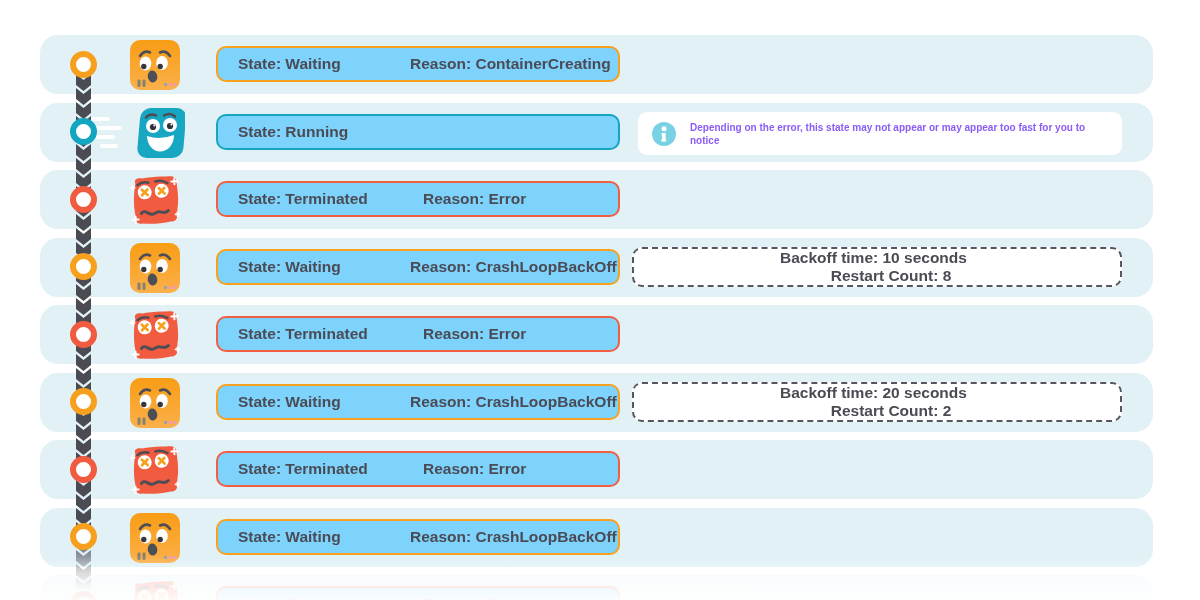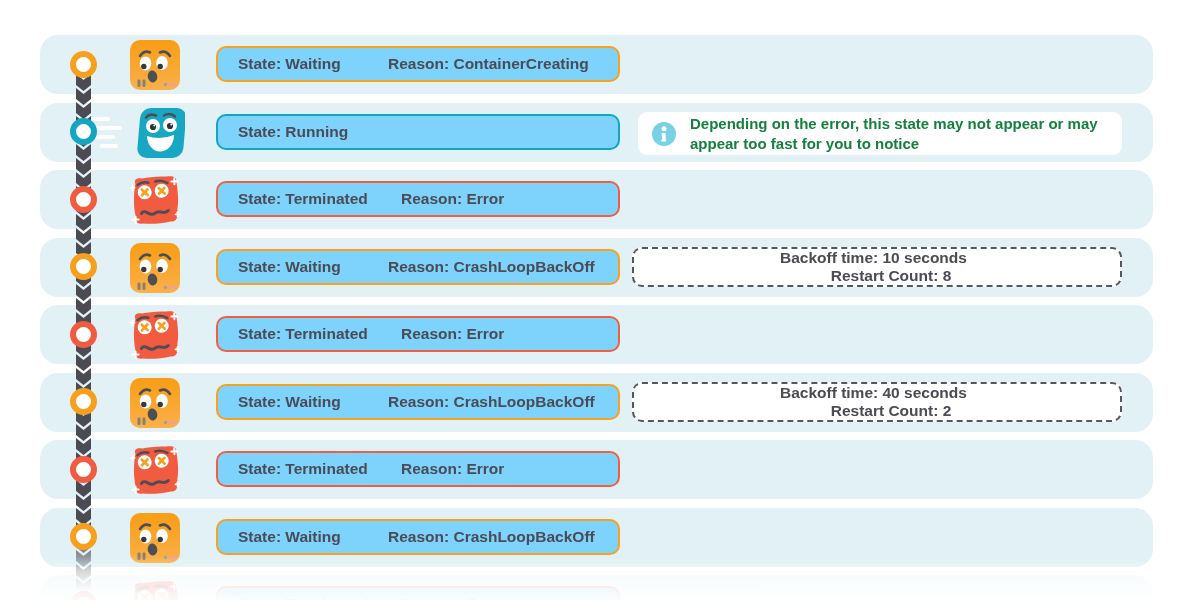--- a/index.html
+++ b/index.html
@@ -11,28 +11,28 @@
   .emoji.run{width:97px;left:48px;}
   .emoji.std{left:89px;}
   .emoji svg{display:block;width:100%;height:100%;overflow:visible;}
   .statebox{position:absolute;left:176px;top:11px;width:404px;height:36px;background:#7dd3fc;
             border:2px solid;border-radius:10px;display:flex;align-items:center;
             font-size:15.5px;font-weight:700;color:#4b4b55;box-sizing:border-box;padding-left:20px;}
   .acc-orange{border-color:#f7a11e;}
   .acc-teal{border-color:#14a5c0;}
   .acc-red{border-color:#f15f43;gap:13px;}
   .state-label{display:inline-block;width:150px;}
-  .reason-label{display:inline-block;}
+  .reason-label{display:inline-block;margin-left:22px;}
   .dashedbox{position:absolute;left:592px;top:9px;width:490px;height:40px;background:#fff;
              border:2px dashed #565660;border-radius:10px;display:flex;align-items:center;
              font-size:15.5px;font-weight:700;color:#4b4b55;box-sizing:border-box;padding-left:28px;flex-direction:column;}
   .backoff-label{display:inline-block;width:222px;}
   .infocard{position:absolute;left:598px;top:9px;width:484px;height:43px;background:#fff;
             border-radius:9px;display:flex;align-items:center;box-sizing:border-box;padding-left:14px;}
-  .infocard .itext{font-size:15px;line-height:1.3;font-weight:700;color:#15803d;width:424px;margin-left:14px;}
+  .infocard .itext{font-size:10px;line-height:1.3;font-weight:700;color:#8b5cf6;width:424px;margin-left:14px;}
   .ribbon{position:absolute;left:76px;top:60px;width:15px;height:540px;z-index:1;
           -webkit-mask-image:linear-gradient(to bottom,#000 0,#000 468px,rgba(0,0,0,0) 532px);
           mask-image:linear-gradient(to bottom,#000 0,#000 468px,rgba(0,0,0,0) 532px);}
   .node{position:absolute;left:70px;width:15px;height:15px;border-radius:50%;background:#fff;
         border:6px solid #f7a01e;z-index:3;}
   .node-orange{border-color:#f7a01e;}
   .node-teal{border-color:#14a5c0;}
   .node-red{border-color:#f15b40;}
   .node.faded{opacity:.3;}
   .fade-overlay{position:absolute;left:0;top:556px;width:100%;height:44px;z-index:6;pointer-events:none;
@@ -199,21 +199,21 @@
     <div class="emoji std">
         <svg>
           <use href="#sym-waiting"></use>
         </svg>
       </div>
     <div class="statebox acc-orange">
       <span class="state-label">State: Waiting</span>
       <span class="reason-label">Reason: CrashLoopBackOff</span>
     </div>
     <div class="dashedbox">
-      <span class="backoff-label">Backoff time: 40 seconds</span>
+      <span class="backoff-label">Backoff time: 20 seconds</span>
       <span>Restart Count: 2</span>
     </div>
   </div>
 
   <div class="row" style="top:440px">
     <div class="emoji std">
         <svg>
           <use href="#sym-crashed"></use>
         </svg>
       </div>

